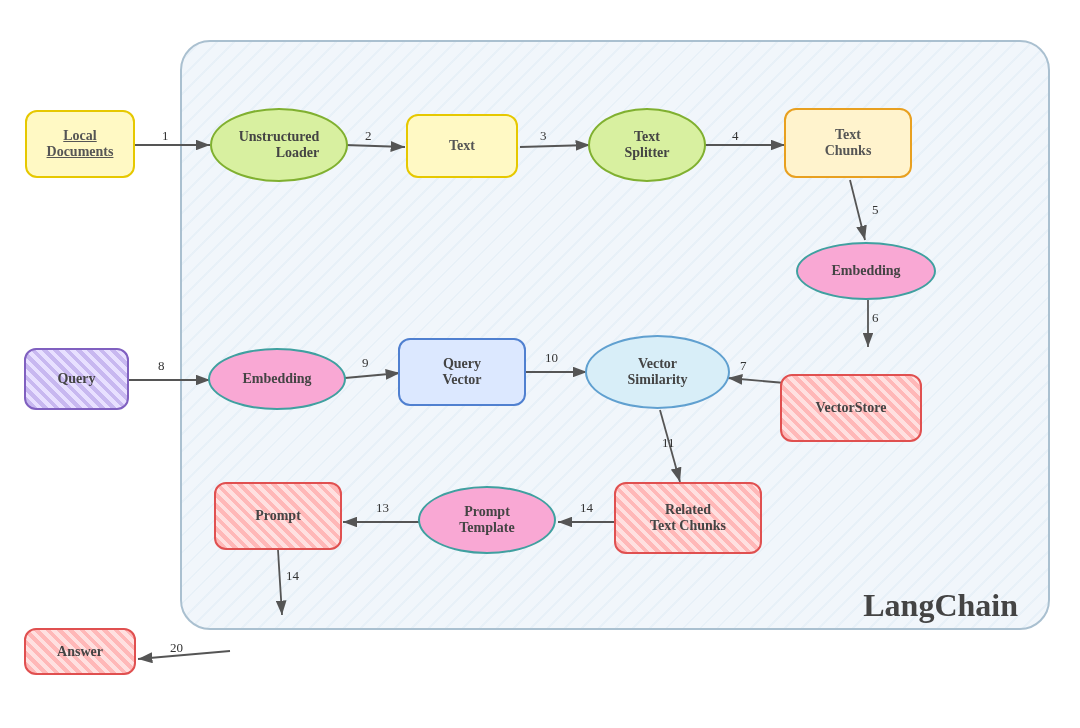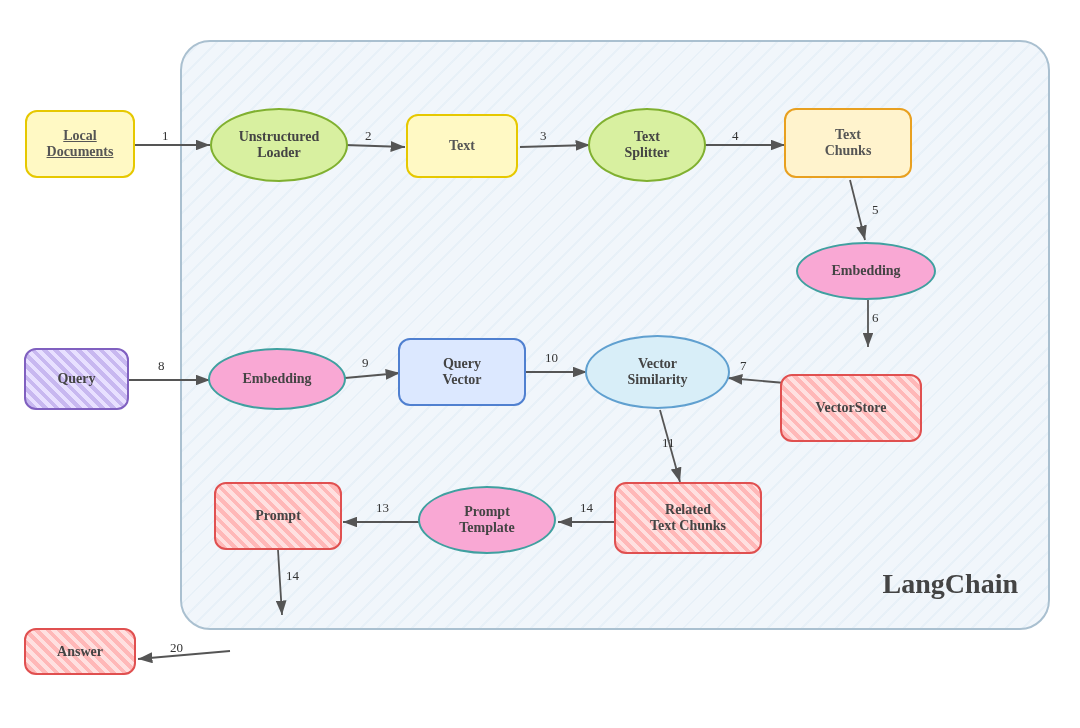--- a/index.html
+++ b/index.html
@@ -35,23 +35,23 @@
         135deg,
         rgba(180,210,230,0.15) 0px,
         rgba(180,210,230,0.15) 2px,
         transparent 2px,
         transparent 12px
       );
     }
 
     .langchain-label {
       position: absolute;
-      bottom: 28px;
+      bottom: 4px;
       right: 30px;
-      font-size: 28px;
+      font-size: 32px;
       font-weight: bold;
       color: #444;
       font-family: 'Comic Sans MS', cursive;
     }
 
     
     .node {
       position: absolute;
       display: flex;
       align-items: center;
@@ -232,21 +232,21 @@
   <span class="arrow-label" style="left:366px;top:490px">13</span>
   <span class="arrow-label" style="left:276px;top:558px">14</span>
   <span class="arrow-label" style="left:160px;top:630px">20</span>
 
   <div class="node rounded-rect yellow" style="left:15px;top:100px;width:110px;height:68px;">
     <span style="white-space:pre-line;text-decoration:underline;">Local
 Documents</span>
   </div>
 
   <div class="node ellipse green-ellipse" style="left:200px;top:98px;width:138px;height:74px;">
-    <span style="white-space:pre-line;">Unstructured
+    <span style="white-space:pre-line;text-align:right;">Unstructured
 Loader</span>
   </div>
 
   <div class="node rounded-rect yellow" style="left:396px;top:104px;width:112px;height:64px;">
     <span>Text</span>
   </div>
 
   <div class="node ellipse green-ellipse" style="left:578px;top:98px;width:118px;height:74px;">
     <span style="white-space:pre-line;">Text
 Splitter</span>

